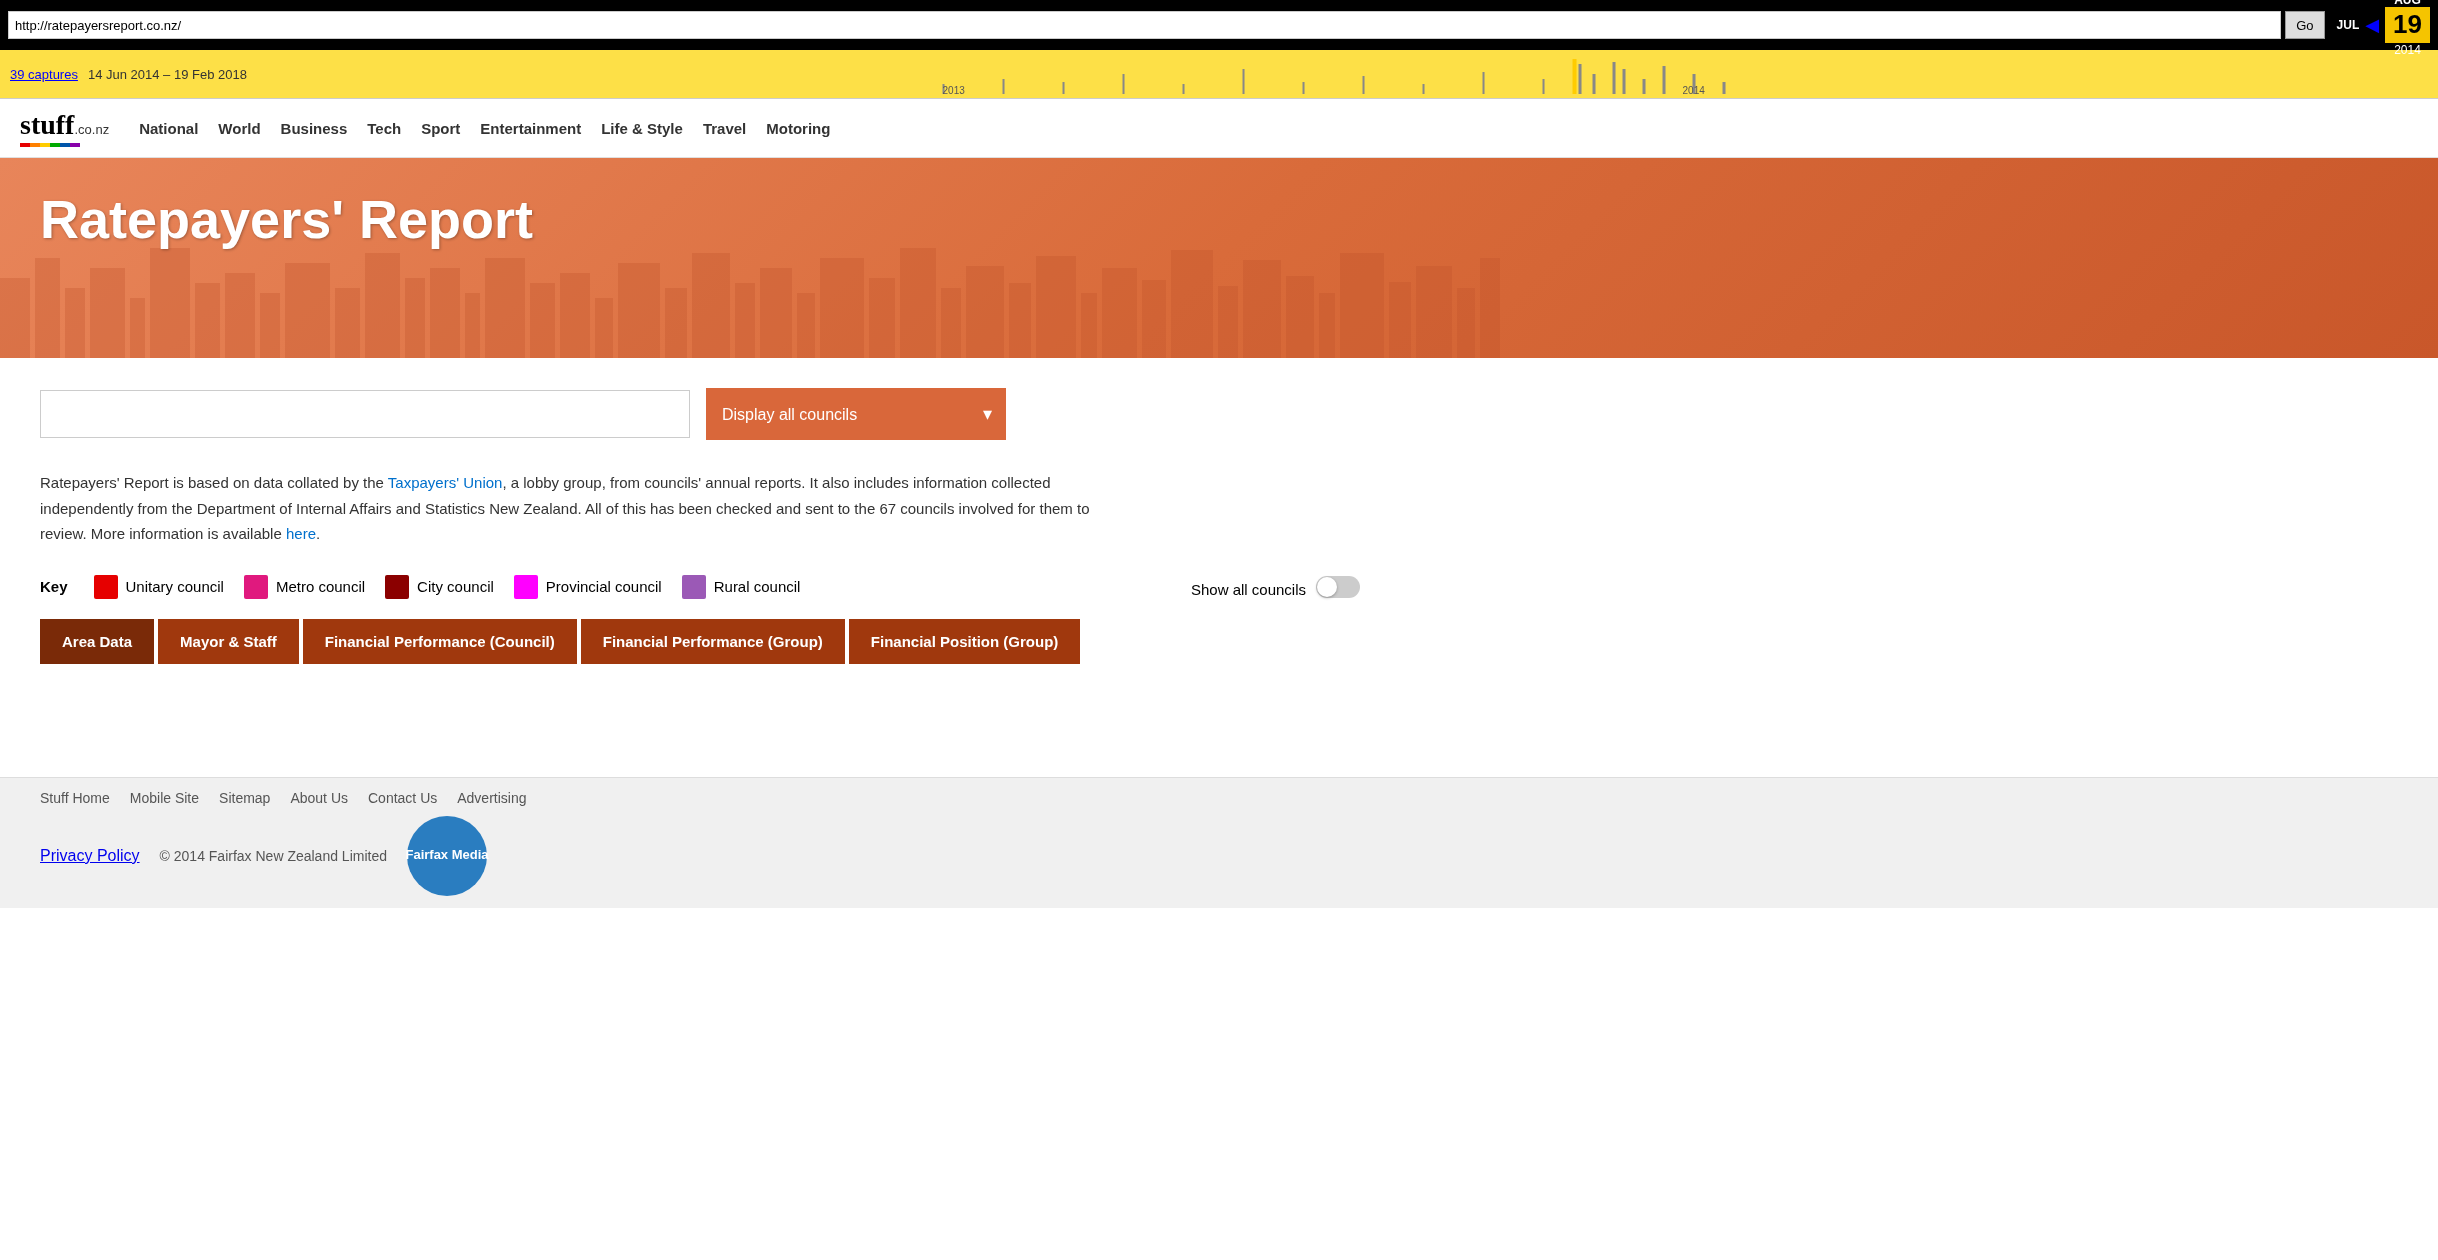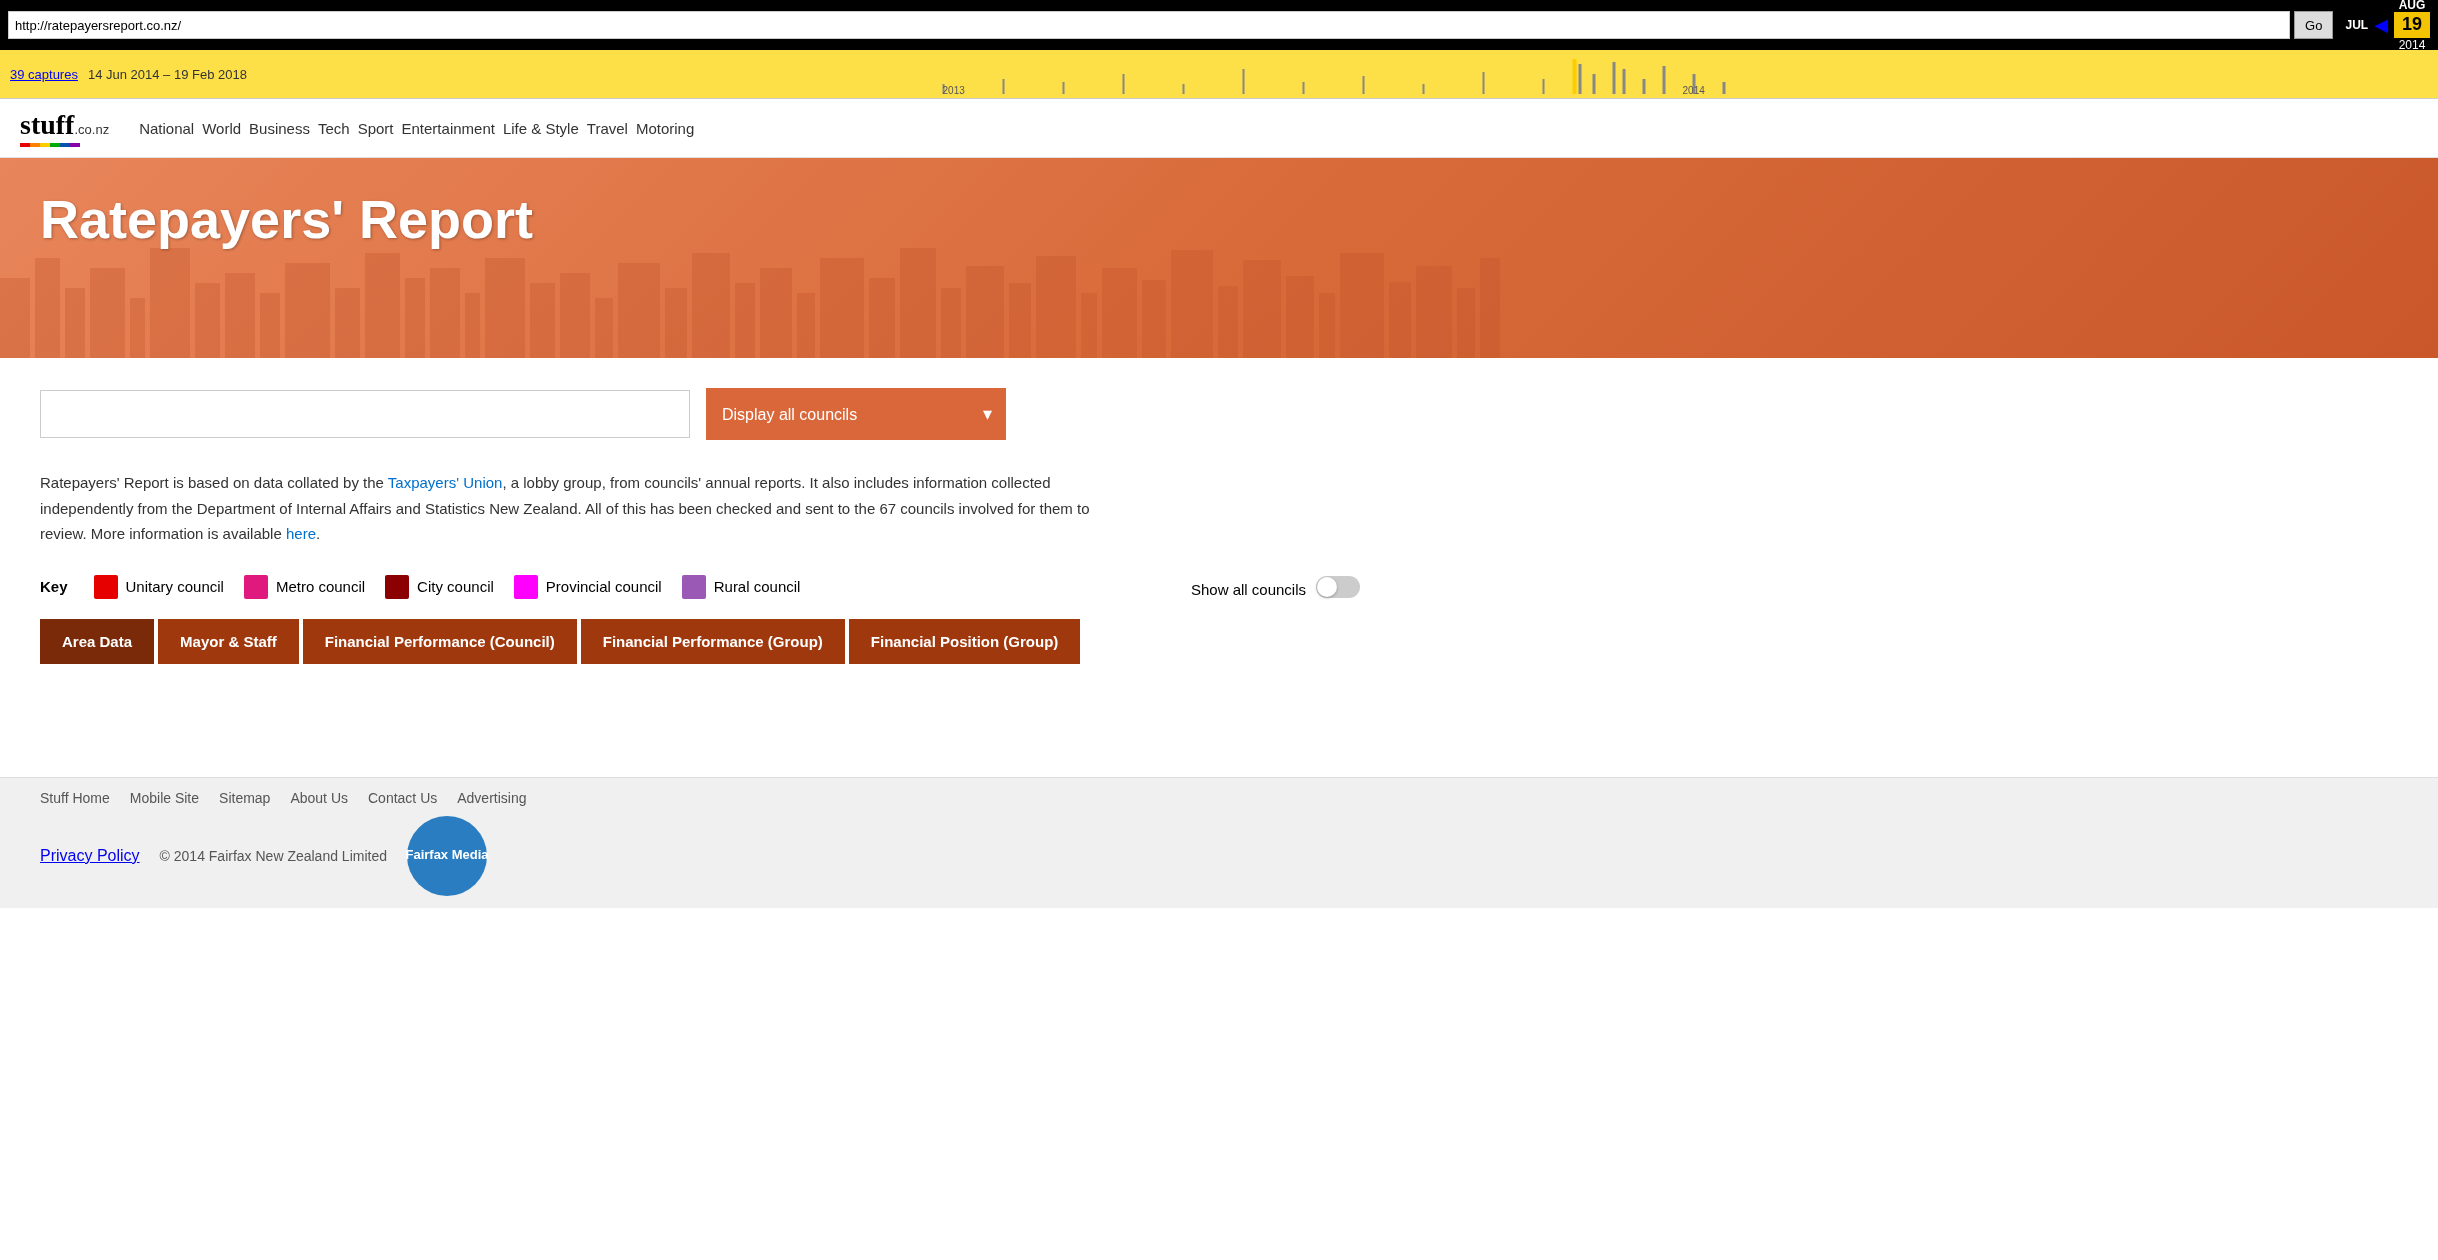--- a/index.html
+++ b/index.html
@@ -39,21 +39,21 @@
       align-items: center;
       margin-left: 12px;
       gap: 6px;
       font-size: 13px;
       color: #fff;
     }
     .cal-month { font-size: 12px; font-weight: bold; }
     .cal-day-box {
       background: #f5c400;
       color: #000;
-      font-size: 18px;
+      font-size: 26px;
       font-weight: bold;
       padding: 2px 8px;
       line-height: 1.2;
     }
     .cal-year { font-size: 12px; }
 
     
     .wayback-captures {
       background: #fde047;
       border-bottom: 1px solid #ccc;
@@ -83,22 +83,23 @@
       margin-top: 2px;
     }
     .logo-bar-red { background: #e60000; flex: 1; }
     .logo-bar-orange { background: #ff8000; flex: 1; }
     .logo-bar-yellow { background: #ffcc00; flex: 1; }
     .logo-bar-green { background: #00aa00; flex: 1; }
     .logo-bar-blue { background: #0055aa; flex: 1; }
     .logo-bar-purple { background: #8800aa; flex: 1; }
     .nav-links {
       display: flex;
-      gap: 8px;
+      gap: 20px;
       align-items: flex-end;
+      font-weight: bold;
     }
     .nav-links a {
       color: #333;
       text-decoration: none;
       font-size: 15px;
     }
 
     
     .hero {
       background: linear-gradient(135deg, #e8855a 0%, #d96b3a 50%, #c9572a 100%);

